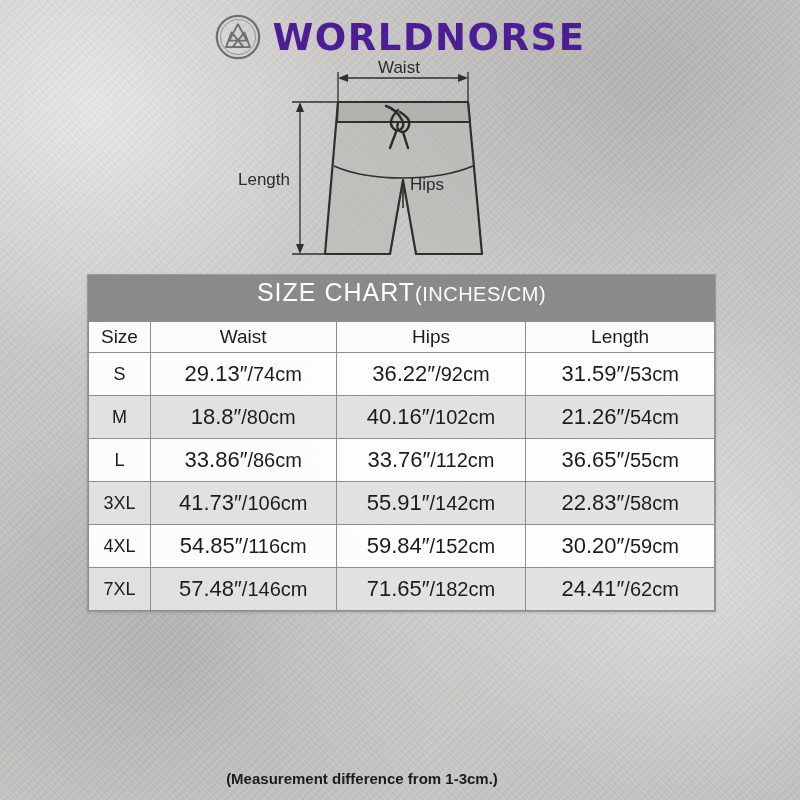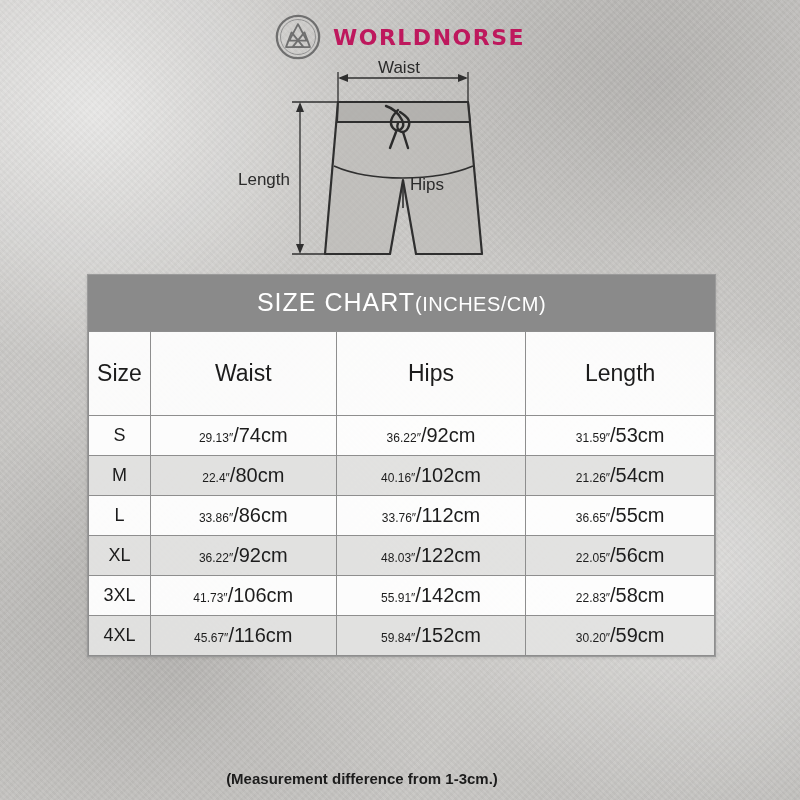--- a/index.html
+++ b/index.html
@@ -51,24 +51,24 @@
     align-items: center;
     justify-content: center;
     gap: 12px;
   }
   .brand-logo {
     width: 46px;
     height: 46px;
     display: block;
   }
   .brand-name {
-    font-size: 22px;
+    font-size: 37px;
     letter-spacing: 1.5px;
     font-weight: bold;
-    color: #be185d;
+    color: #4c1d95;
     font-family: "DejaVu Sans", sans-serif;
   }
 
   
   .illus {
     position: absolute;
     top: 58px;
     left: 230px;
     width: 340px;
     height: 215px;
@@ -91,58 +91,58 @@
     top: 274px;
     width: 627px;
     border: 1px solid #9a9a9a;
     background: rgba(252,252,252,0.82);
     box-shadow: 0 1px 3px rgba(0,0,0,0.12);
   }
   .chart-title {
     background: #8a8a8a;
     color: #ffffff;
     text-align: center;
-    padding: 13px 0 14px;
+    padding: 3px 0 14px;
     font-size: 25px;
     letter-spacing: 1px;
     font-family: "Liberation Sans", sans-serif;
   }
   .chart-title .units {
     font-size: 20px;
     letter-spacing: 0.5px;
   }
   table {
     border-collapse: collapse;
     width: 100%;
     background: rgba(255,255,255,0.55);
   }
   th, td {
     border: 1px solid #8e8e8e;
     text-align: center;
     color: #1c1c1c;
     font-family: "Liberation Sans", sans-serif;
   }
   thead th {
-    font-size: 23px;
+    font-size: 19px;
     font-weight: normal;
-    padding: 28px 0;
+    padding: 4px 0;
     background: rgba(255,255,255,0.25);
   }
   tbody td {
     font-size: 18px;
     padding: 8px 0;
   }
   tbody tr:nth-child(odd) { background: rgba(255,255,255,0.45); }
   tbody tr:nth-child(even){ background: rgba(196,196,194,0.45); }
   td.size-col { font-size: 18px; }
   col.c1 { width: 62px; }
   col.c2 { width: 186px; }
   col.c3 { width: 190px; }
   col.c4 { width: 189px; }
-  .val .num { font-size: 12px; }
+  .val .num { font-size: 22px; }
   .val .cm { font-size: 20px; }
   .footnote {
     position: absolute;
     left: 0;
     top: 770px;
     width: 724px;
     text-align: center;
     font-size: 15px;
     font-weight: bold;
     color: #1c1c1c;
@@ -231,47 +231,47 @@
       </thead>
       <tbody id="tbody">
           <tr>
             <td class="size-col">S</td>
             <td class="val"><span class="num">29.13″</span><span class="cm">/74cm</span></td>
             <td class="val"><span class="num">36.22″</span><span class="cm">/92cm</span></td>
             <td class="val"><span class="num">31.59″</span><span class="cm">/53cm</span></td>
           </tr>
           <tr>
             <td class="size-col">M</td>
-            <td class="val"><span class="num">22.4″</span><span class="cm">/80cm</span></td>
+            <td class="val"><span class="num">18.8″</span><span class="cm">/80cm</span></td>
             <td class="val"><span class="num">40.16″</span><span class="cm">/102cm</span></td>
             <td class="val"><span class="num">21.26″</span><span class="cm">/54cm</span></td>
           </tr>
           <tr>
             <td class="size-col">L</td>
             <td class="val"><span class="num">33.86″</span><span class="cm">/86cm</span></td>
             <td class="val"><span class="num">33.76″</span><span class="cm">/112cm</span></td>
             <td class="val"><span class="num">36.65″</span><span class="cm">/55cm</span></td>
           </tr>
           <tr>
-            <td class="size-col">XL</td>
-            <td class="val"><span class="num">36.22″</span><span class="cm">/92cm</span></td>
-            <td class="val"><span class="num">48.03″</span><span class="cm">/122cm</span></td>
-            <td class="val"><span class="num">22.05″</span><span class="cm">/56cm</span></td>
-          </tr>
-          <tr>
             <td class="size-col">3XL</td>
             <td class="val"><span class="num">41.73″</span><span class="cm">/106cm</span></td>
             <td class="val"><span class="num">55.91″</span><span class="cm">/142cm</span></td>
             <td class="val"><span class="num">22.83″</span><span class="cm">/58cm</span></td>
           </tr>
           <tr>
             <td class="size-col">4XL</td>
-            <td class="val"><span class="num">45.67″</span><span class="cm">/116cm</span></td>
+            <td class="val"><span class="num">54.85″</span><span class="cm">/116cm</span></td>
             <td class="val"><span class="num">59.84″</span><span class="cm">/152cm</span></td>
             <td class="val"><span class="num">30.20″</span><span class="cm">/59cm</span></td>
+          </tr>
+          <tr>
+            <td class="size-col">7XL</td>
+            <td class="val"><span class="num">57.48″</span><span class="cm">/146cm</span></td>
+            <td class="val"><span class="num">71.65″</span><span class="cm">/182cm</span></td>
+            <td class="val"><span class="num">24.41″</span><span class="cm">/62cm</span></td>
           </tr>
         </tbody>
     </table>
   </div>
 
   <div class="footnote">(Measurement difference from 1-3cm.)</div>
 
 </div>
 
 </body></html>

